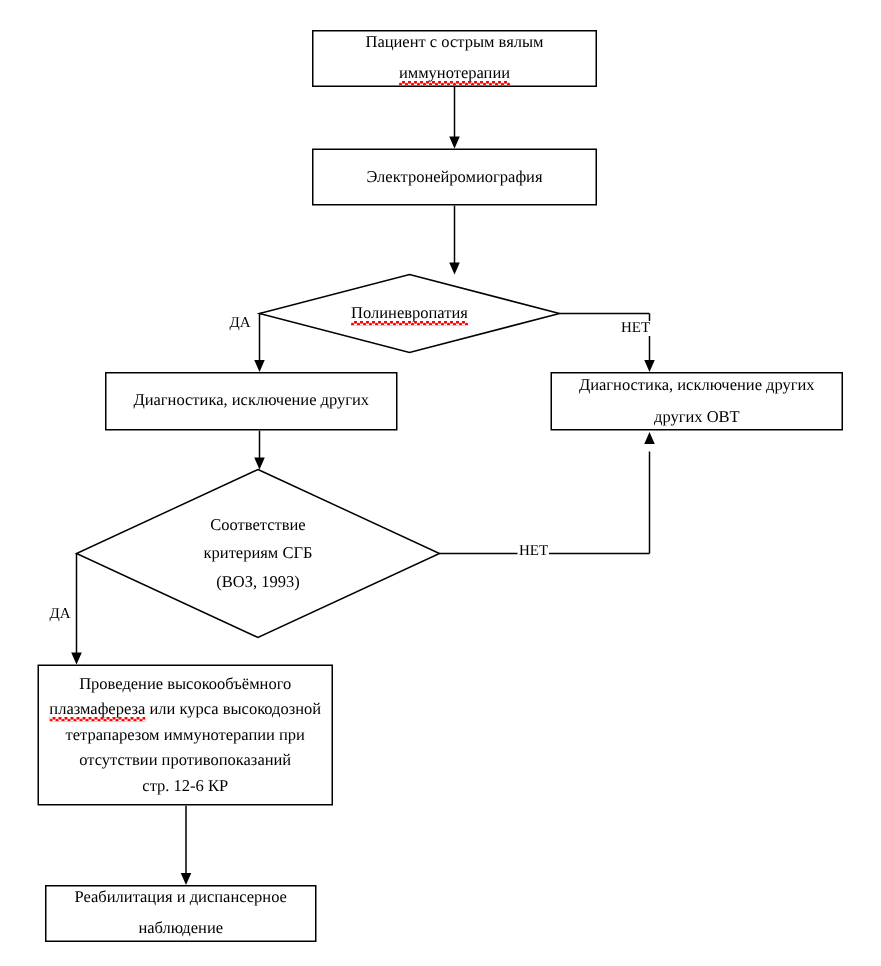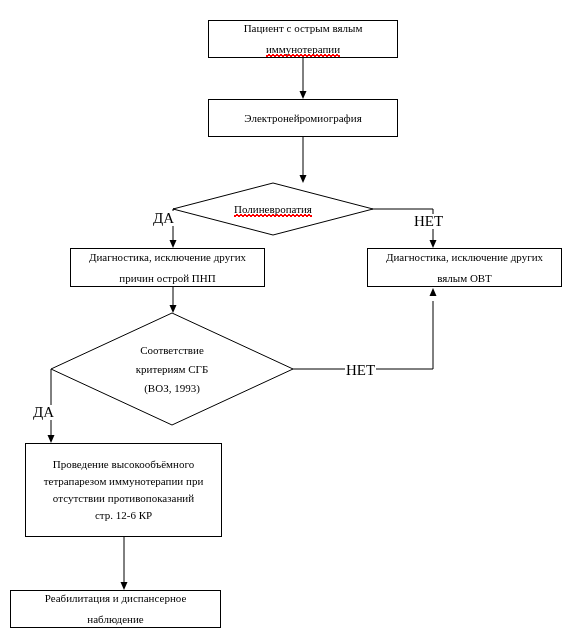--- a/index.html
+++ b/index.html
@@ -98,21 +98,21 @@
   }
   .edge line, .edge polyline, .edge path {
     stroke: #000000;
     stroke-width: 1;
     fill: none;
   }
   .edge polygon { fill: #000000; }
 
   .elabel {
     position: absolute;
-    font-size: 15px;
+    font-size: 10px;
     line-height: 1;
     z-index: 4;
     white-space: nowrap;
     background: #ffffff;
     padding: 0 1px;
   }
 </style>
 </head>
 <body>
 
@@ -181,47 +181,47 @@
     <div class="diamond-label" style="padding-bottom:6px;">
       <span class="ln"><span class="misspelled">Полиневропатия</span></span>
     </div>
   </div>
 
   <div class="elabel" style="left:152px; top:211px;">ДА</div>
   <div class="elabel" style="left:413px; top:214px;">НЕТ</div>
 
   <div class="node lh-wide" style="left:70px; top:248px; width:195px; height:39px;">
     <span class="ln">Диагностика, исключение других</span>
-    <span class="ln">причин острой ПНП</span>
   </div>
 
   <div class="node lh-wide" style="left:367px; top:248px; width:195px; height:39px;">
     <span class="ln">Диагностика, исключение других</span>
-    <span class="ln">вялым ОВТ</span>
+    <span class="ln">других ОВТ</span>
   </div>
 
   <div class="diamond-wrap" style="left:51px; top:313px; width:242px; height:112px;">
     <svg width="242" height="112" viewBox="0 0 242 112">
       <polygon points="121,0 242,56 121,112 0,56" fill="#ffffff" stroke="#000000" stroke-width="1"></polygon>
     </svg>
     <div class="diamond-label">
       <span class="ln">Соответствие</span>
       <span class="ln">критериям СГБ</span>
       <span class="ln">(ВОЗ, 1993)</span>
     </div>
   </div>
 
   <div class="elabel" style="left:345px; top:363px;">НЕТ</div>
   <div class="elabel" style="left:32px; top:405px;">ДА</div>
 
   <div class="node lh-tight" style="left:25px; top:443px; width:197px; height:94px;">
     <span class="ln">Проведение высокообъёмного</span>
+    <span class="ln"><span class="misspelled">плазмафереза</span><span> или курса высокодозной</span></span>
     <span class="ln">тетрапарезом иммунотерапии при</span>
     <span class="ln">отсутствии противопоказаний</span>
     <span class="ln">стр. 12-6 КР</span>
   </div>
 
-  <div class="node lh-wide" style="left:10px; top:590px; width:211px; height:38px;">
+  <div class="node lh-wide" style="left:30px; top:590px; width:181px; height:38px;">
     <span class="ln">Реабилитация и диспансерное</span>
     <span class="ln">наблюдение</span>
   </div>
 
 </div>
 
 </body></html>

